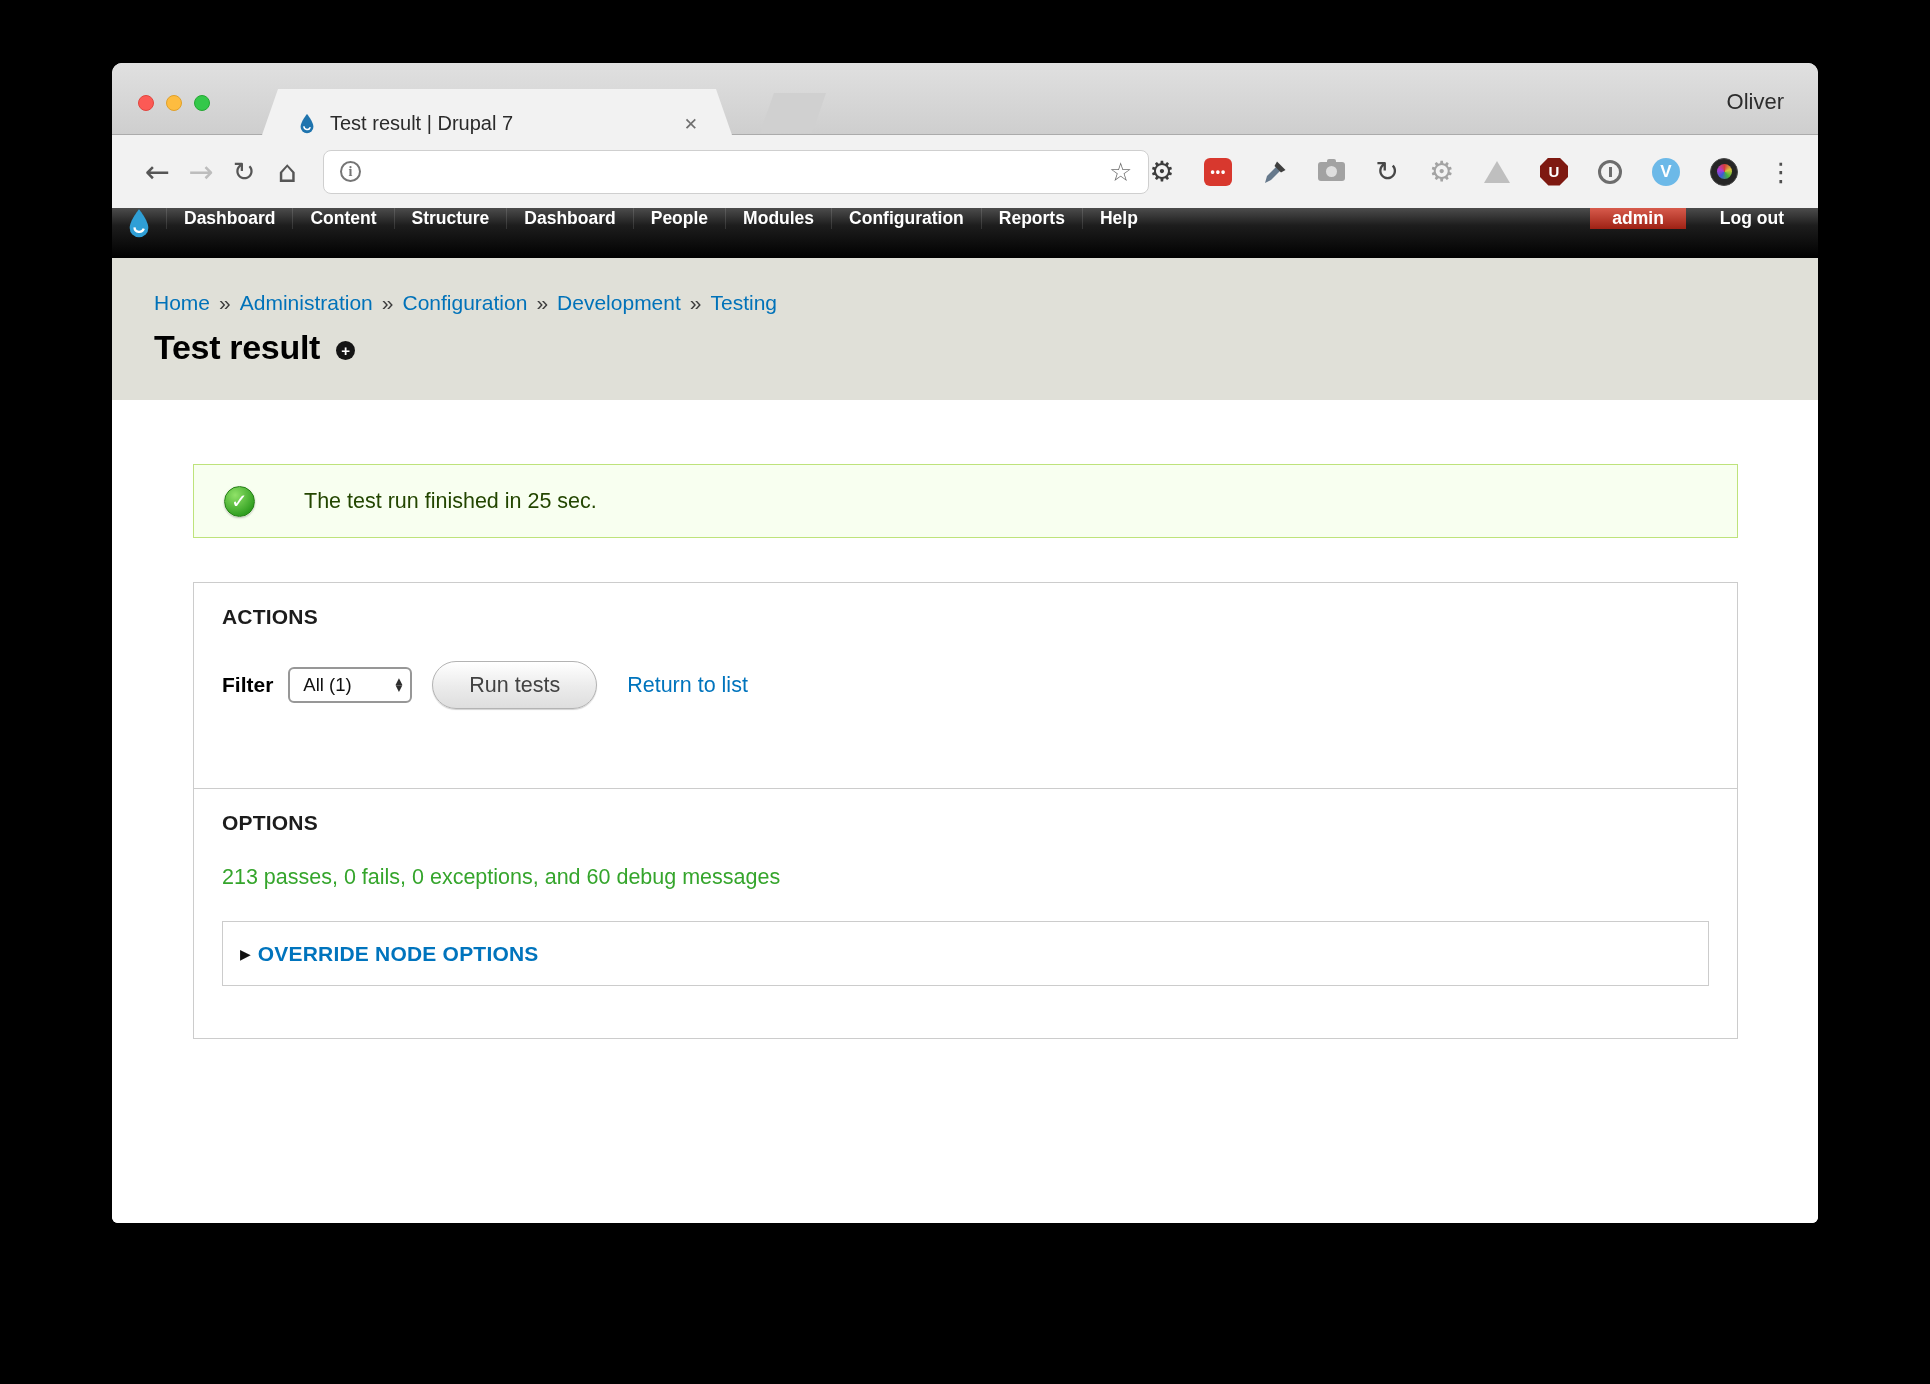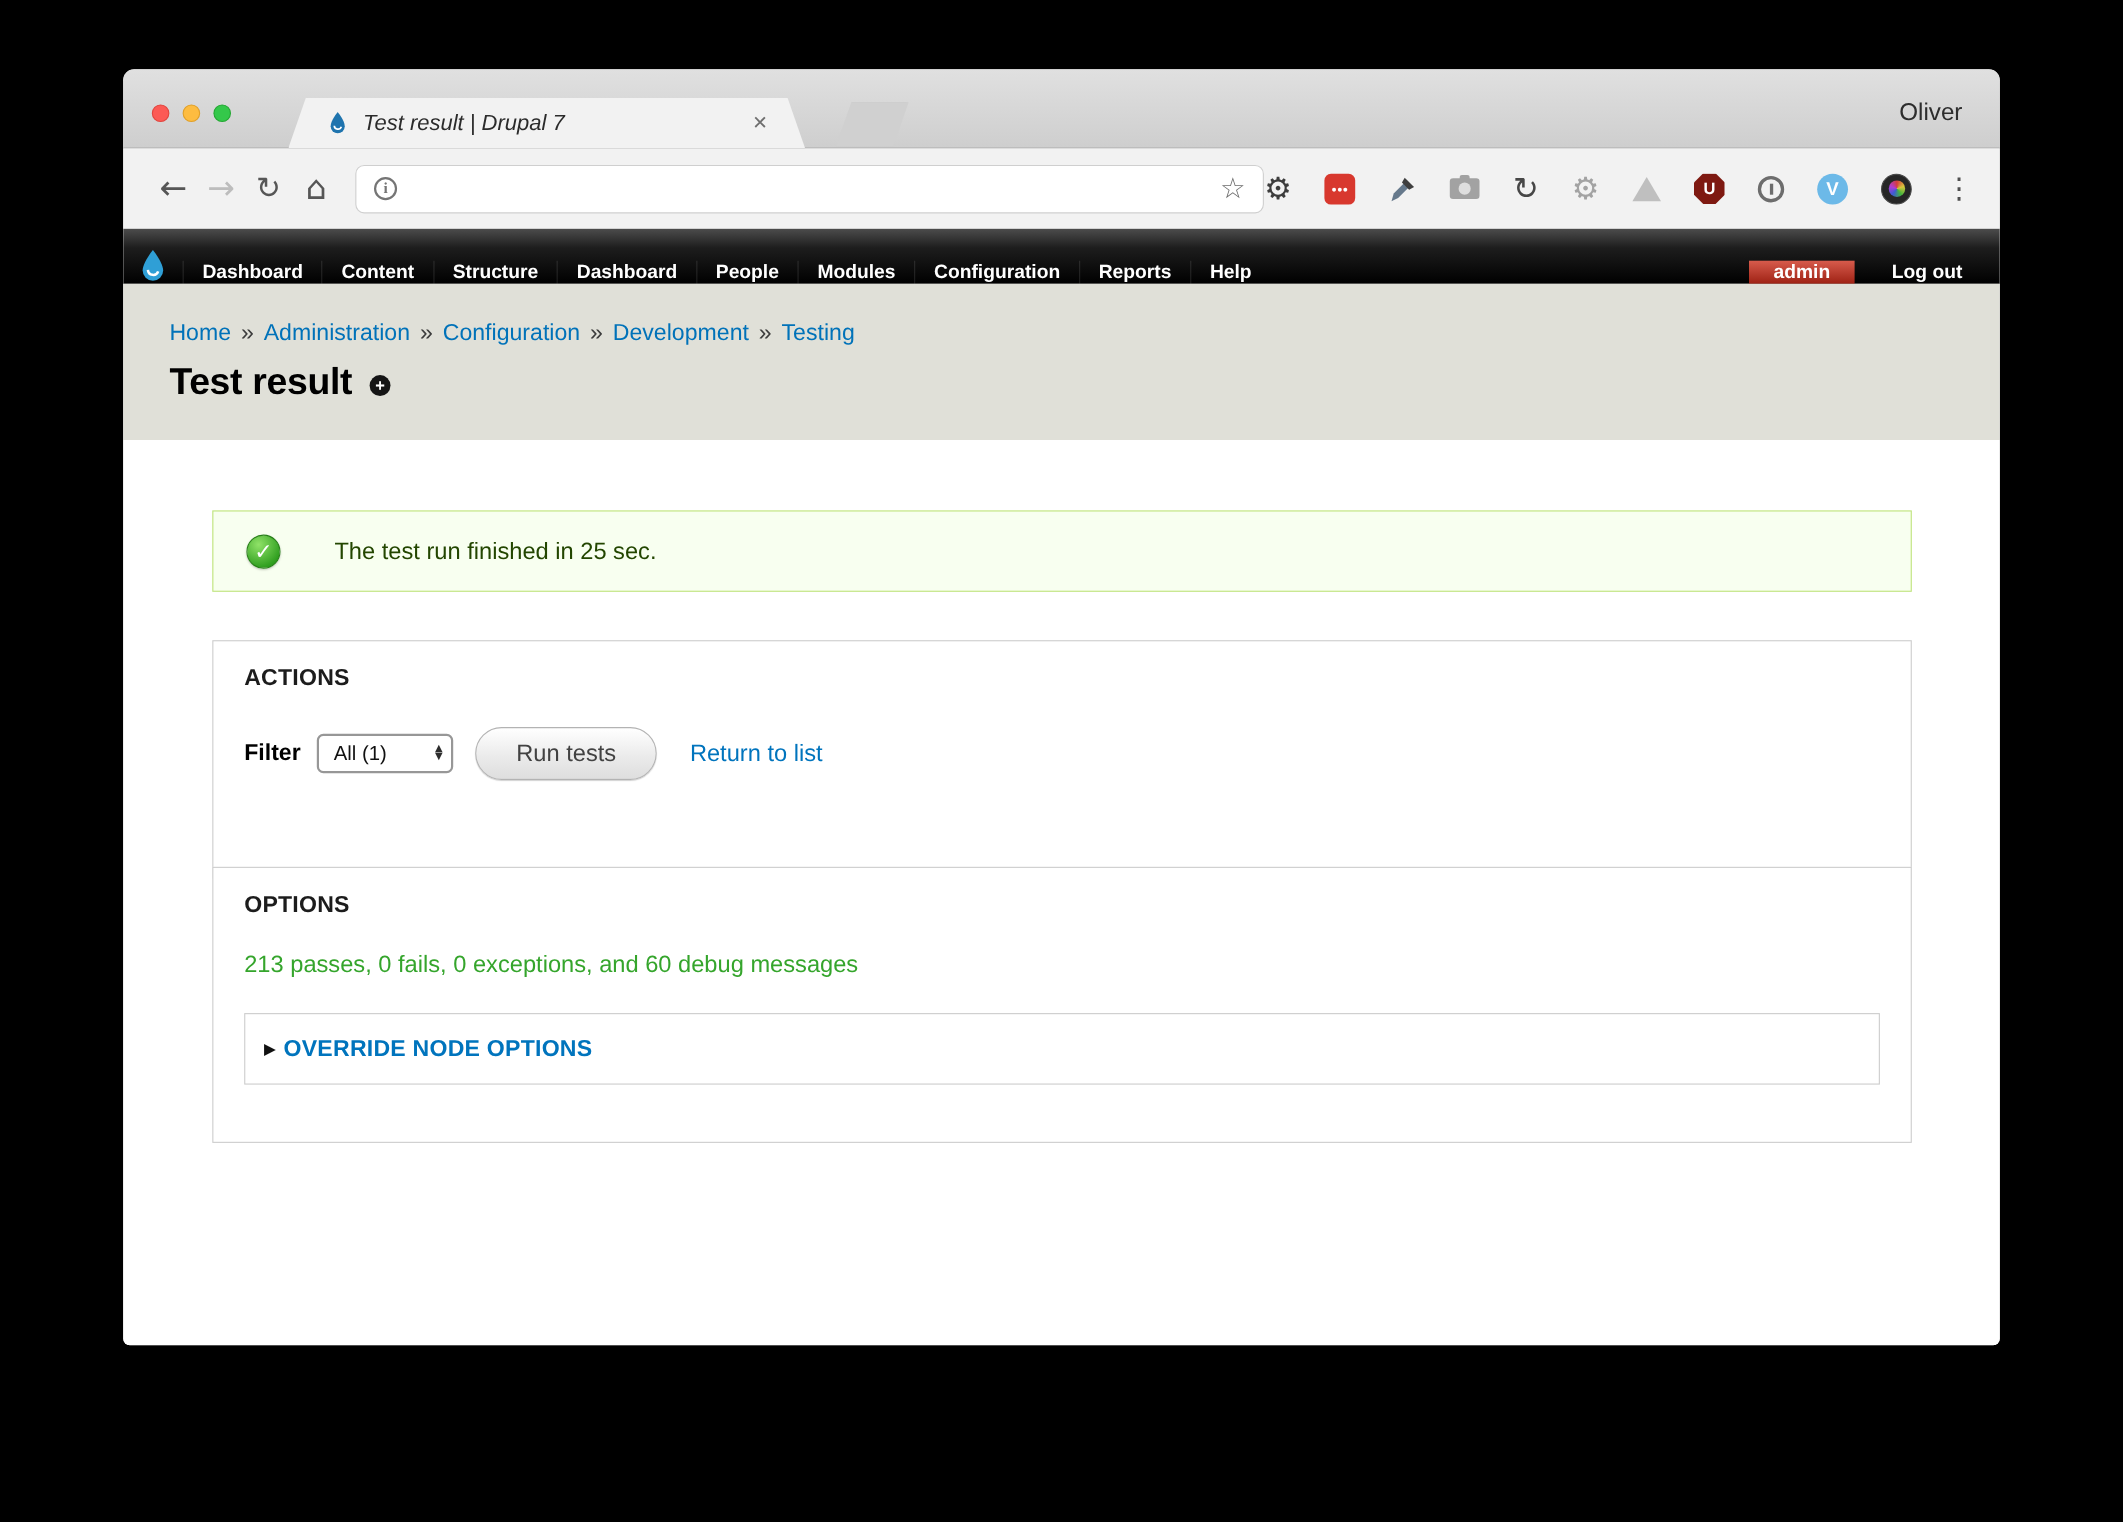--- a/index.html
+++ b/index.html
@@ -16,21 +16,21 @@
               box-shadow:inset 0 -1px 0 #ababab; }
   .traffic { position:absolute; left:26px; top:32px; display:flex; gap:12px; }
   .light { width:16px; height:16px; border-radius:50%; }
   .light.red    { background:#fc5a55; border:1px solid #e1453e; }
   .light.yellow { background:#fdbc40; border:1px solid #e0a029; }
   .light.green  { background:#34c84a; border:1px solid #24a833; }
 
   .tab { position:absolute; left:150px; bottom:0; width:470px; height:46px;
          background:#f2f2f2; clip-path:polygon(0 100%,16px 0,calc(100% - 16px) 0,100% 100%);
          filter:drop-shadow(0 0 1px rgba(0,0,0,.4));
-         display:flex; align-items:center; padding:0 34px; z-index:2;font-style:italic; }
+         display:flex; align-items:flex-end; padding:0 34px; z-index:2; }
   .tab-title { font-size:20px; color:#2b2b2b; margin-left:12px; white-space:nowrap;
                overflow:hidden; flex:1; }
   .tab-close { font-size:17px; color:#6f6f6f; margin-left:14px; }
 
   .newtab { position:absolute; left:648px; top:30px; width:66px; height:40px;
             background:#d0d0d0; filter:drop-shadow(0 0 1px rgba(0,0,0,.35));
             clip-path:polygon(14px 0,100% 0,calc(100% - 14px) 100%,0 100%); }
 
   .profile-name { position:absolute; right:34px; top:26px; font-size:22px; color:#2d2d2d; }
 
@@ -82,21 +82,21 @@
   .lens { width:28px; height:28px; border-radius:50%; background:#262626; border:1px solid #4a4a4a;
           display:flex; align-items:center; justify-content:center; }
   .lens::after { content:""; width:15px; height:15px; border-radius:50%;
                  background:conic-gradient(#d53c3c,#d8c row,#d8c63c,#45b53c,#3c5bd5,#b03cd5,#d53c3c);
                  background:conic-gradient(#d53c3c,#d8c63c,#45b53c,#3c5bd5,#b03cd5,#d53c3c); }
   .menu-dots { font-size:26px; color:#4f4f4f; }
 
   
   .drupal-bar { position:absolute; left:0; top:145px; width:100%; height:50px;
                 background:linear-gradient(180deg,#4c4c4c 0%,#1d1d1d 35%,#000 100%);
-                display:flex; align-items:flex-end; color:#fff; }
+                display:flex; align-items:flex-start; color:#fff; }
   .d-logo { width:54px; display:flex; align-items:center; justify-content:center; }
   .d-item { display:flex; align-items:center; padding:0 17px; font-size:17.5px; font-weight:bold;
             border-left:1px solid rgba(255,255,255,.12); }
   .d-item:last-of-type { border-right:1px solid rgba(255,255,255,.12); }
   .d-right { margin-left:auto; display:flex; align-items:stretch; }
   .d-user { display:flex; align-items:center; padding:0 22px; font-size:17.5px; font-weight:bold;
             background:linear-gradient(180deg,#d75b4c,#9e2114); }
   .d-logout { display:flex; align-items:center; padding:0 34px; font-size:17.5px; font-weight:bold; }
 
   

